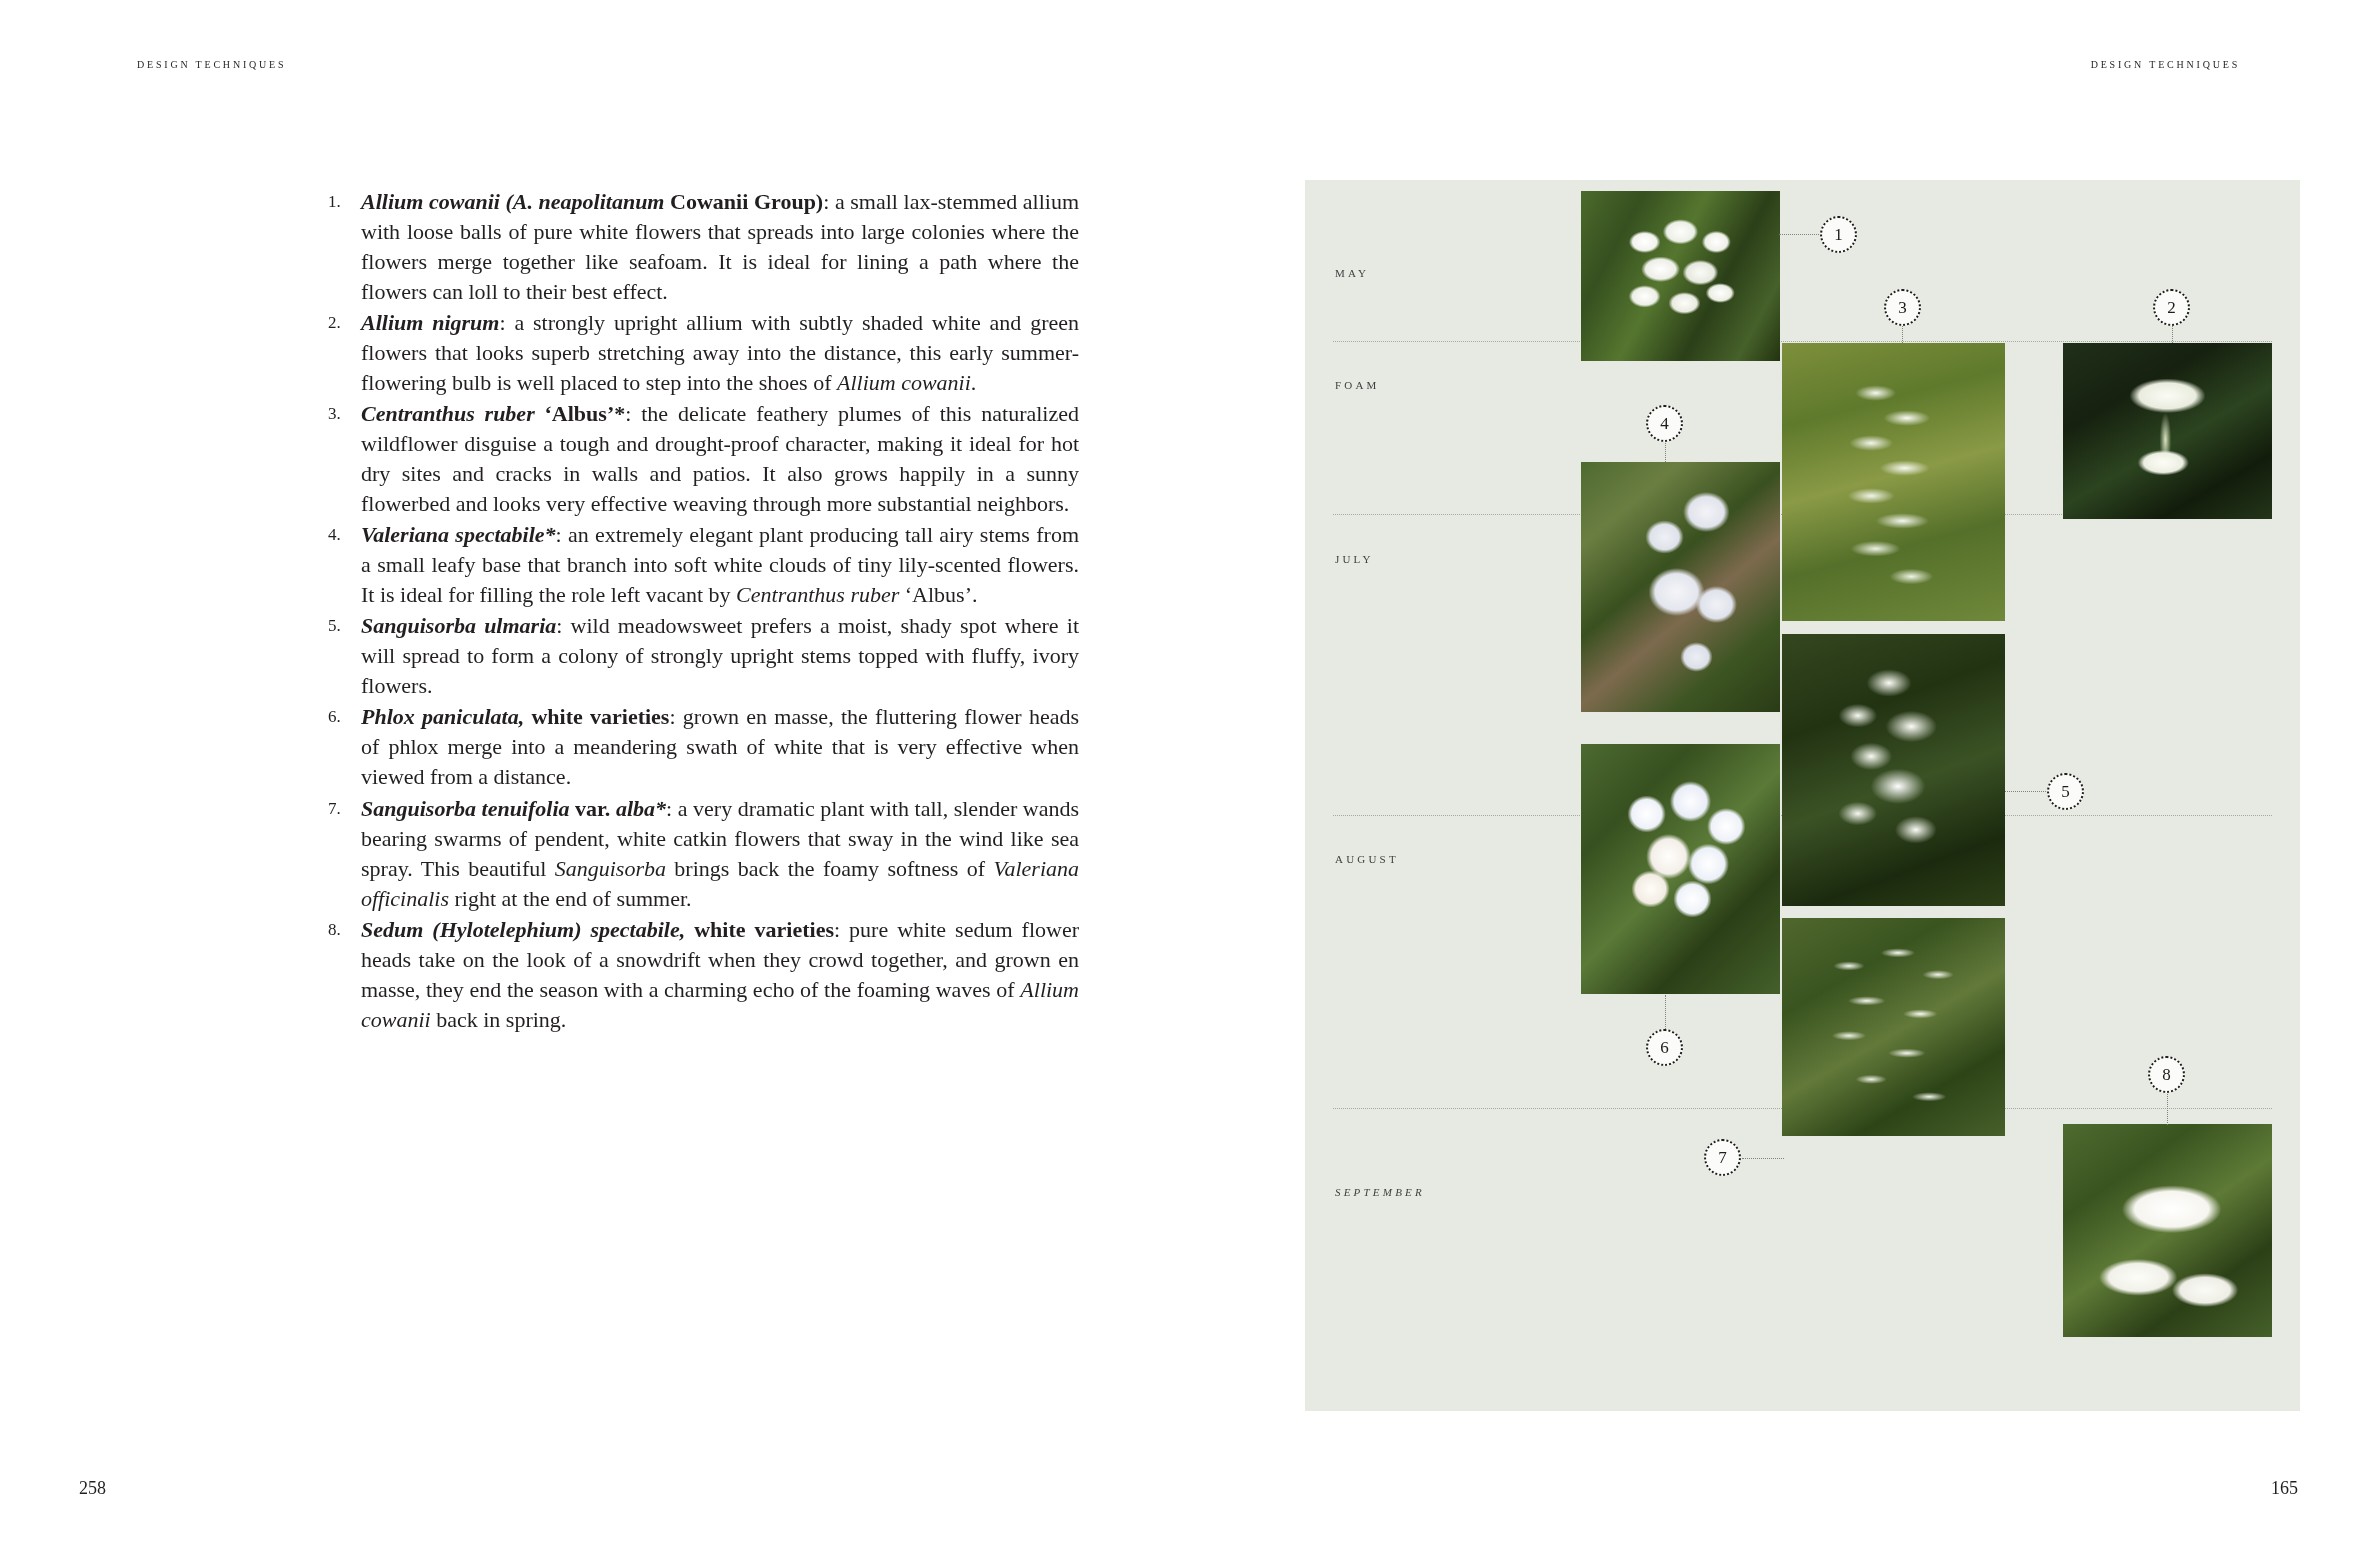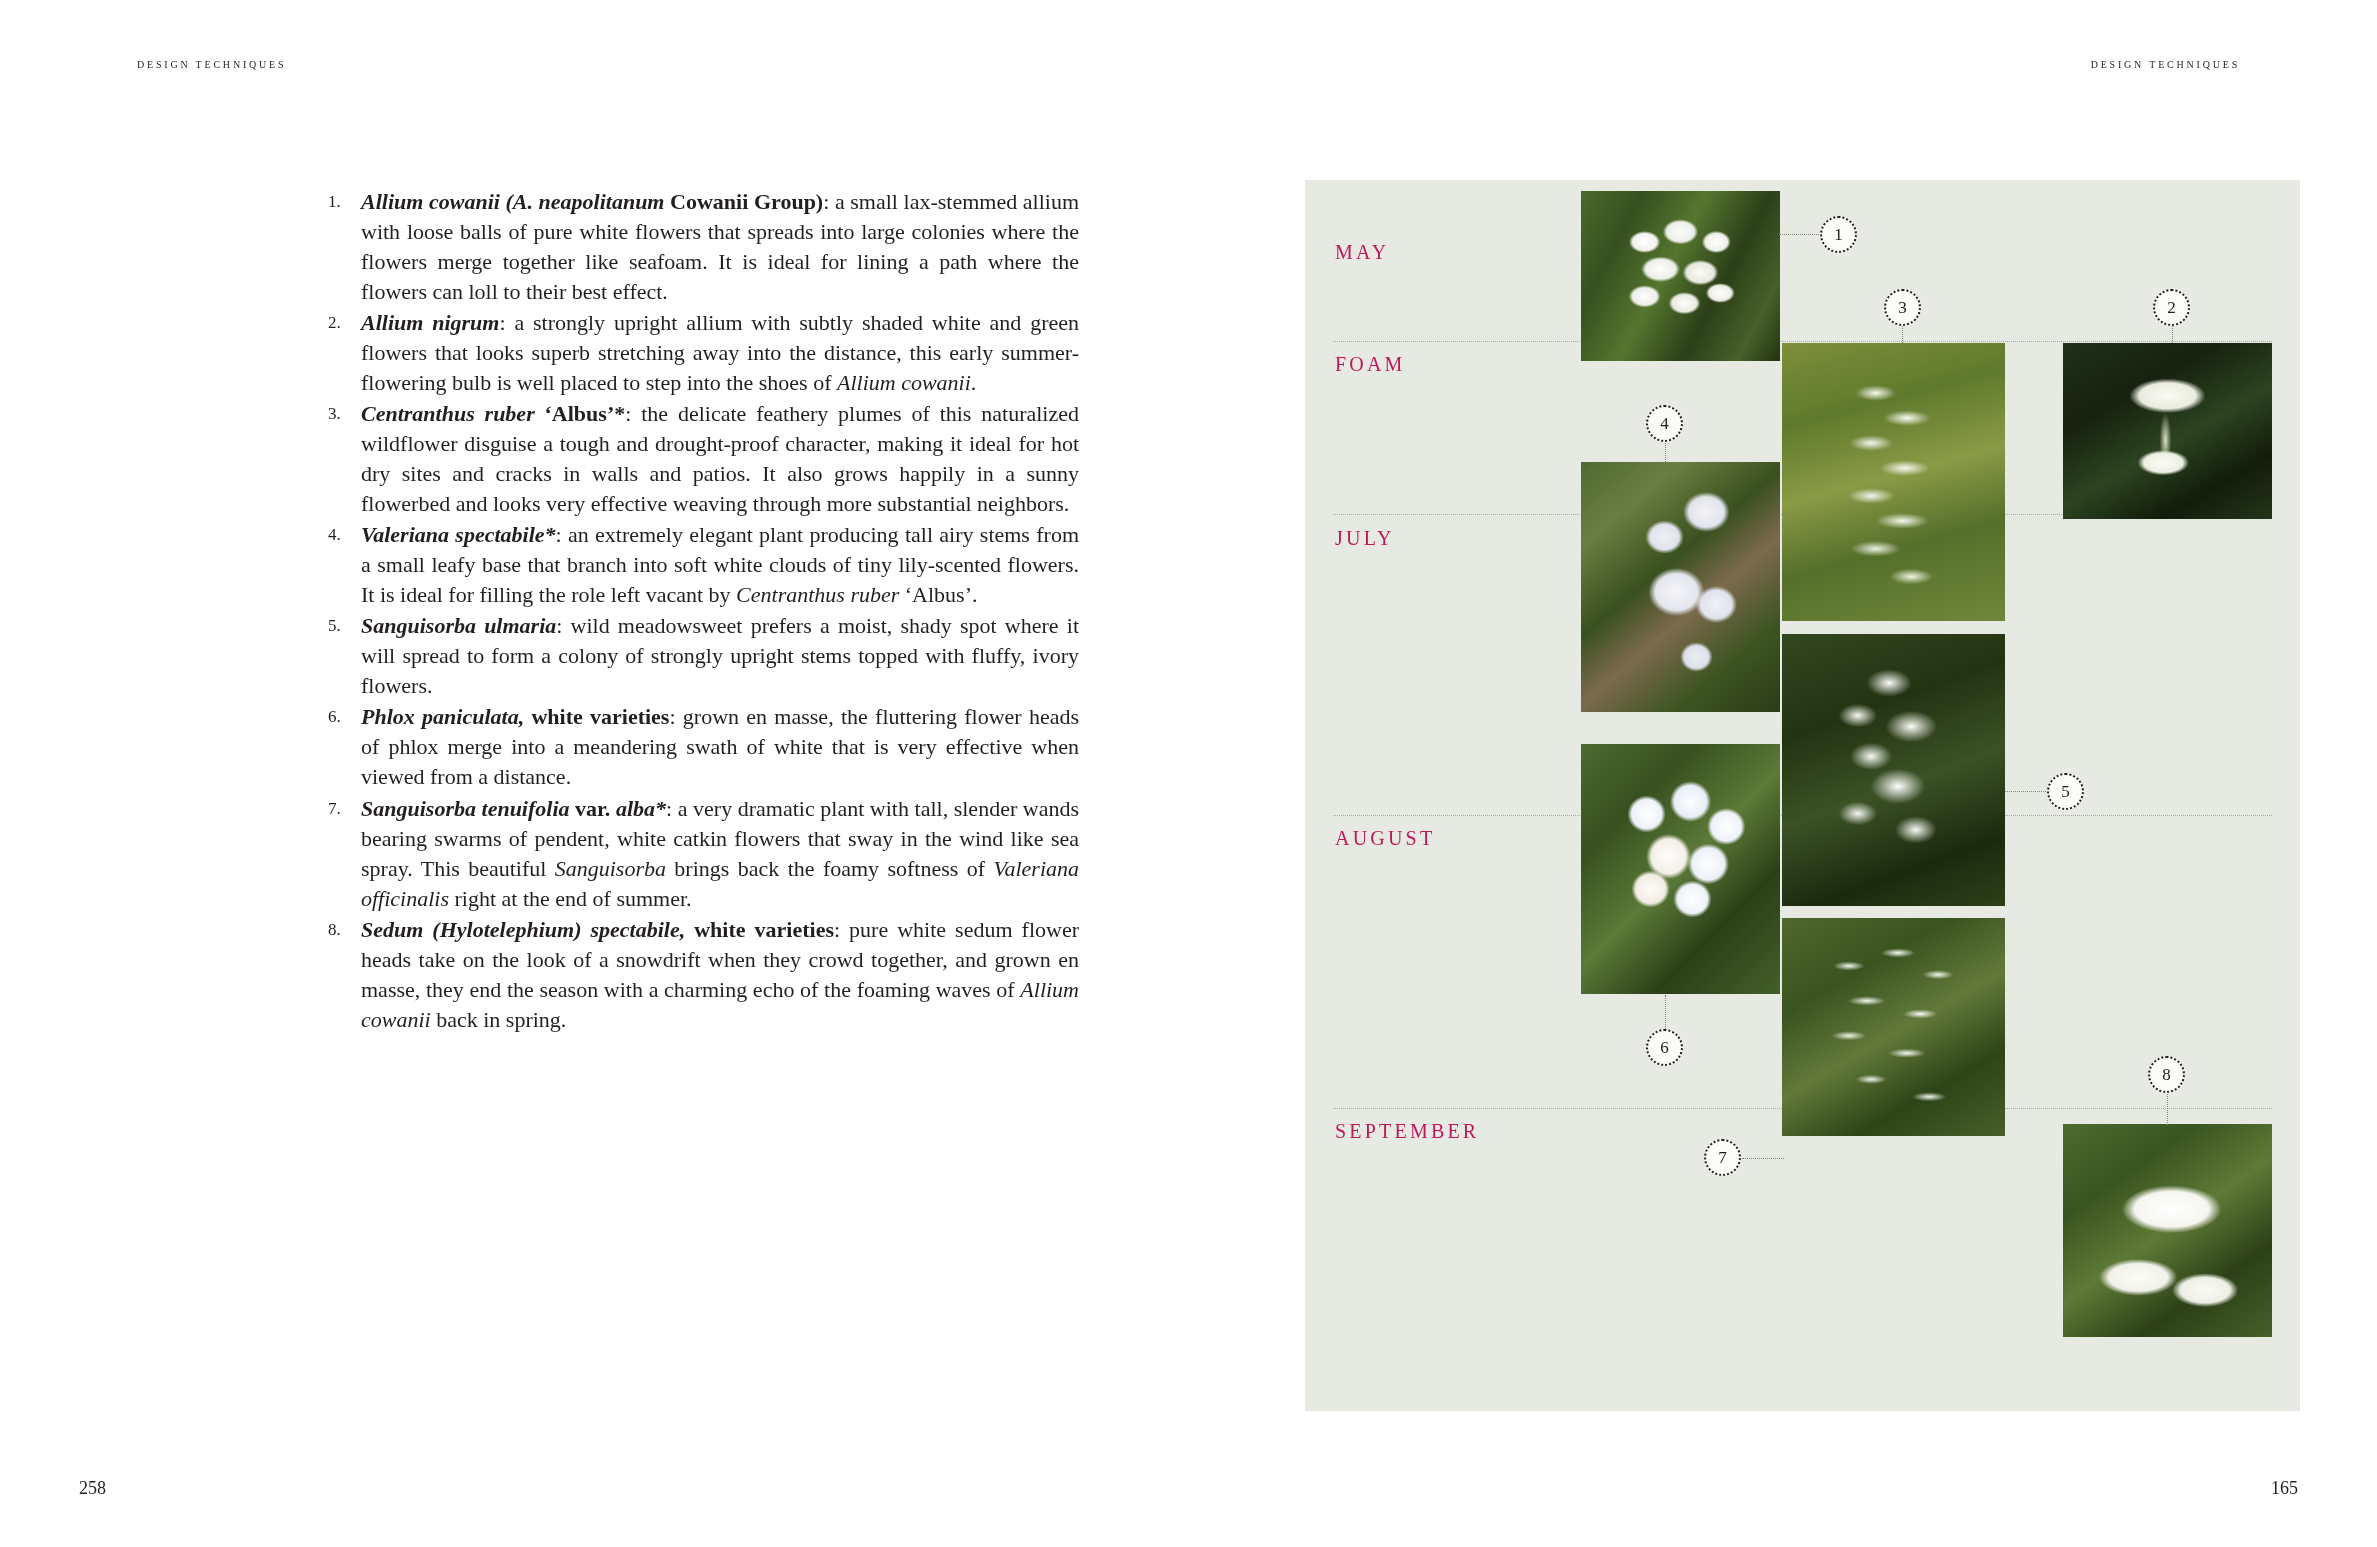--- a/index.html
+++ b/index.html
@@ -80,24 +80,25 @@
   
   .panel{
     position:absolute;
     left:1305px;top:180px;
     width:995px;height:1231px;
     background:#e7eae2;
   }
   .month{
     position:absolute;
     font-family:"Liberation Serif",serif;
-    font-size:20px;
+    font-size:11px;
     letter-spacing:3.2px;
-    color:#be185d;
+    color:#404040;
     white-space:nowrap;
+    margin-top:26px;
   }
   .divider{
     position:absolute;
     left:28px;
     width:939px;
     height:0;
     border-top:1.6px dotted #9aa096;
     opacity:.85;
   }
 
@@ -255,21 +256,21 @@
 
     <div class="divider" style="top:161px;"></div>
     <div class="divider" style="top:334px;"></div>
     <div class="divider" style="top:635px;"></div>
     <div class="divider" style="top:928px;"></div>
 
     <div class="month" style="left:30px;top:61px;">MAY</div>
     <div class="month" style="left:30px;top:173px;">FOAM</div>
     <div class="month" style="left:30px;top:347px;">JULY</div>
     <div class="month" style="left:30px;top:647px;">AUGUST</div>
-    <div class="month" style="left:30px;top:940px;">SEPTEMBER</div>
+    <div class="month" style="left:30px;top:980px;font-style:italic;">SEPTEMBER</div>
 
     <div class="photo p1" style="left:276px;top:10.6px;width:199px;height:170px;">
       <div class="grain"></div>
     </div>
 
     <div class="photo p3" style="left:477px;top:163px;width:223px;height:278px;">
       <div class="grain"></div>
     </div>
 
     <div class="photo p2" style="left:758px;top:163px;width:209px;height:176px;">

